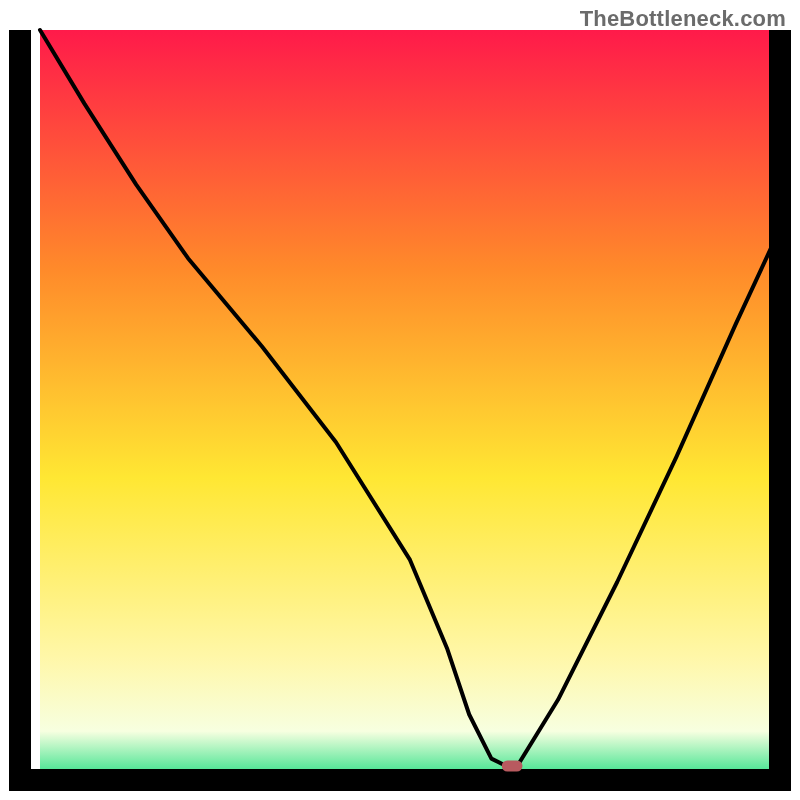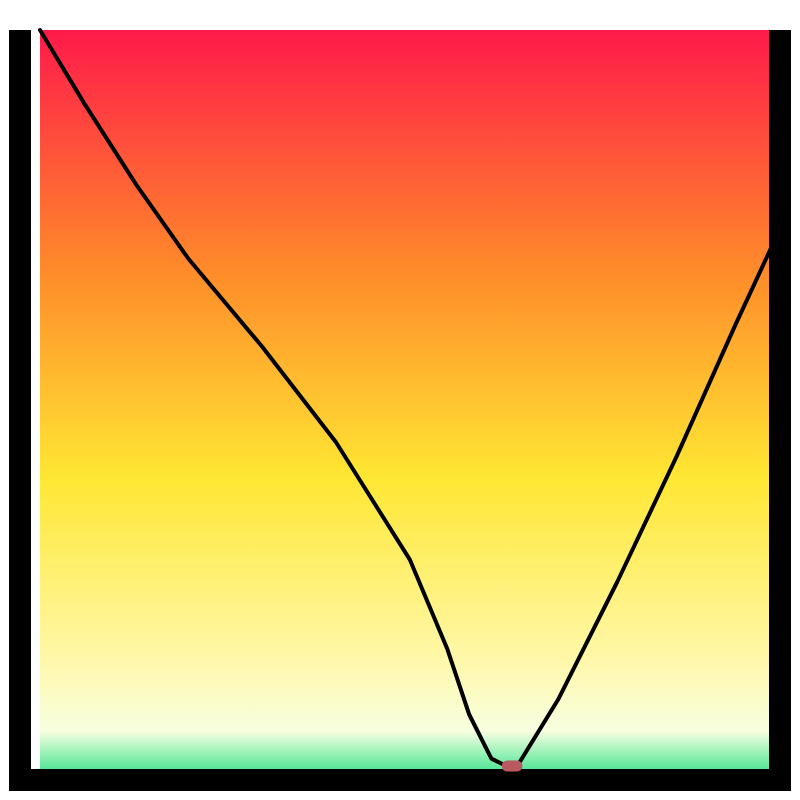--- a/index.html
+++ b/index.html
@@ -28,20 +28,21 @@
   svg {
     position: absolute;
     left: 0;
     top: 0;
   }
 </style>
 </head>
 <body>
 
 <div class="wrap">
+  <div class="attribution">TheBottleneck.com</div>
   <svg id="chart" width="800" height="800" viewBox="0 0 800 800">
       <defs>
         <linearGradient id="bg" x1="0" y1="0" x2="0" y2="1">
           <stop offset="0%" stop-color="#ff1a4a"></stop>
           <stop offset="32%" stop-color="#ff8a2a"></stop>
           <stop offset="60%" stop-color="#ffe733"></stop>
           <stop offset="84%" stop-color="#fff7a8"></stop>
           <stop offset="94%" stop-color="#f7ffe0"></stop>
           <stop offset="100%" stop-color="#39e28c"></stop>
         </linearGradient>

